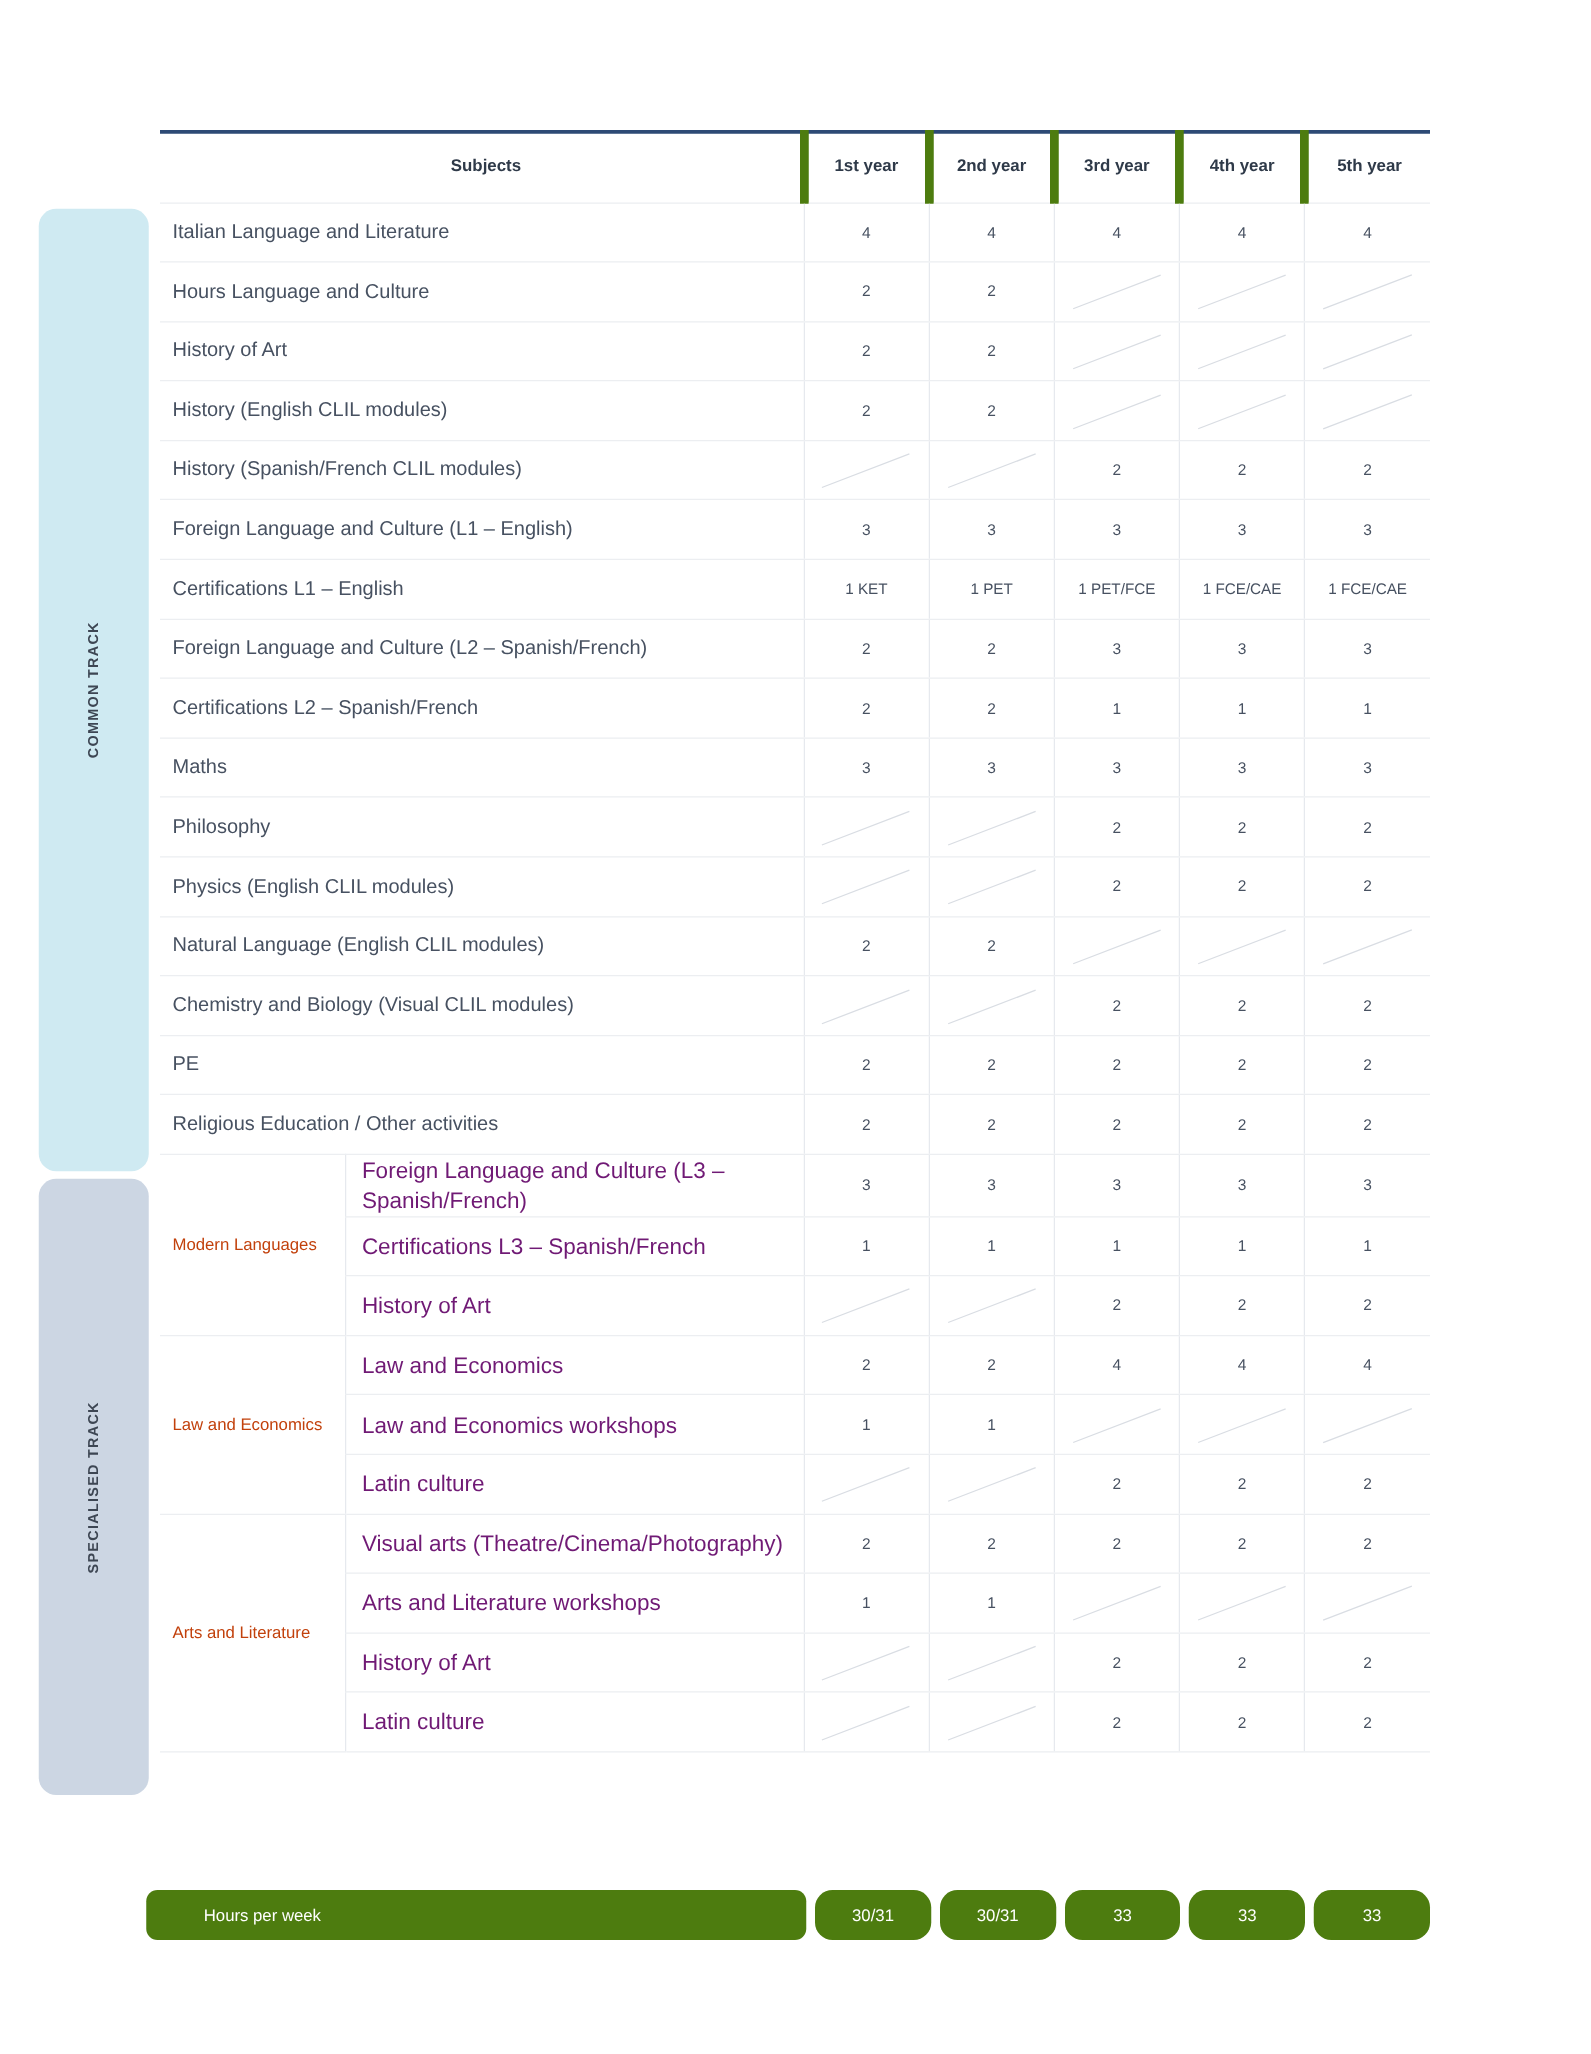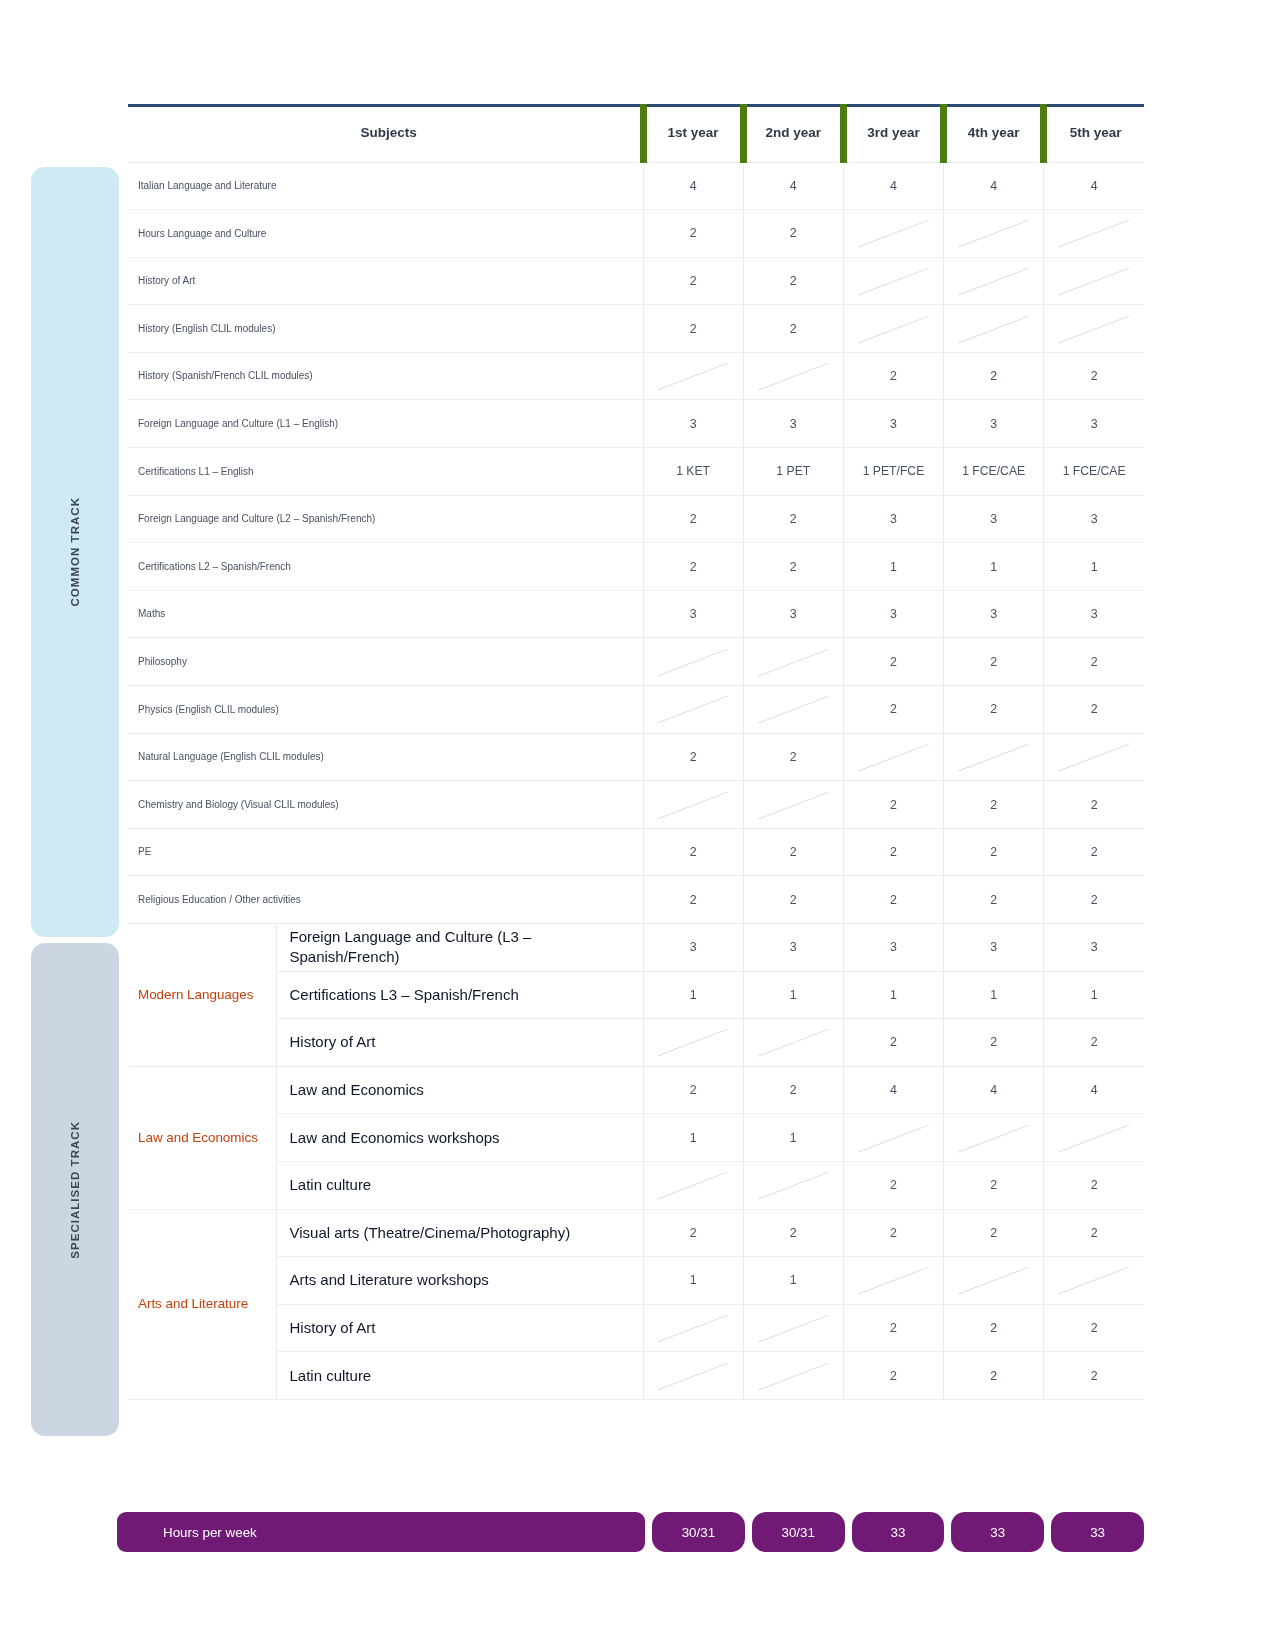--- a/index.html
+++ b/index.html
@@ -80,21 +80,21 @@
     border-left:7px solid #4d7c0f;
   }
 
   
   tr.r { height:47.6px; }
   tr.r td { border-bottom:1px solid #eceef1; }
 
   td.subject {
     text-align:left;
     padding-left:10px;
-    font-size:10px;
+    font-size:16px;
     color:#475161;
     line-height:1.35;
   }
   td.val {
     text-align:center;
     border-left:1px solid #e6e9ee;
     font-size:12.4px;
     color:#475161;
     position:relative;
   }
@@ -117,37 +117,37 @@
     text-align:left;
     padding-left:10px;
     font-size:13.4px;
     color:#c2410c;
     line-height:1.32;
     border-bottom:1px solid #eceef1;
   }
   td.sub {
     text-align:left;
     padding-left:13px;
-    font-size:15px;
-    color:#0f172a;
+    font-size:18px;
+    color:#701a75;
     border-left:1px solid #e6e9ee;
     line-height:1.35;
   }
 
   
   .footer {
     position:absolute;
     left:117px; top:1512px;
     width:1027px;
     height:40px;
     display:flex;
     gap:7px;
   }
   .pill {
-    background:#701a75;
+    background:#4d7c0f;
     color:#ffffff;
     border-radius:9px;
     display:flex;
     align-items:center;
     font-size:13.4px;
   }
   .pill.label {
     flex:0 0 528px;
     padding-left:46px;
   }

